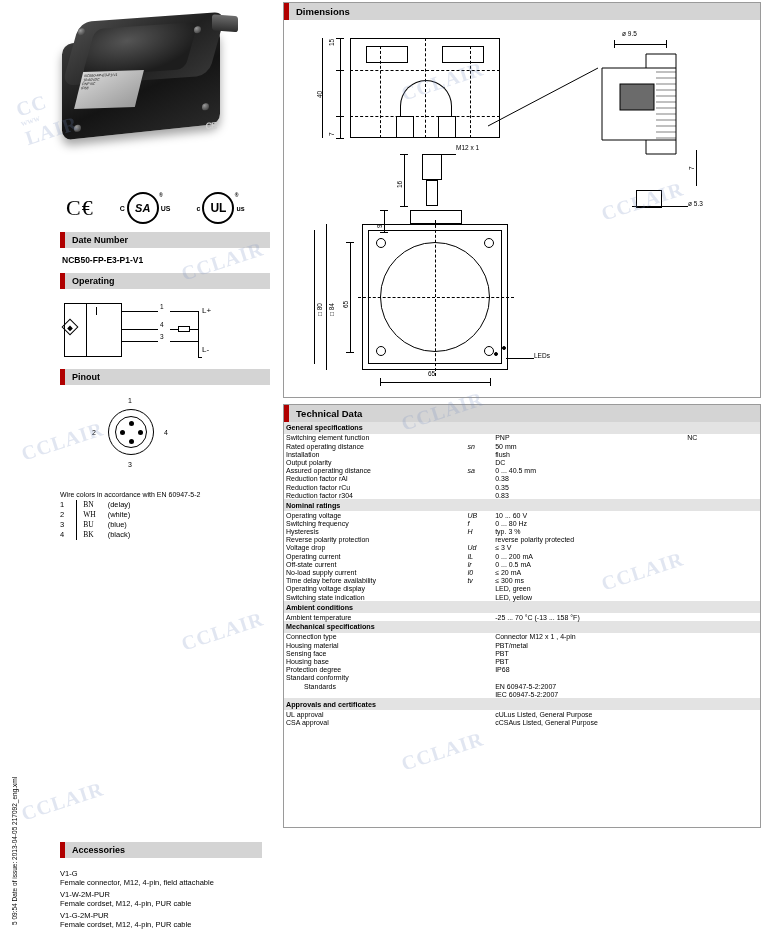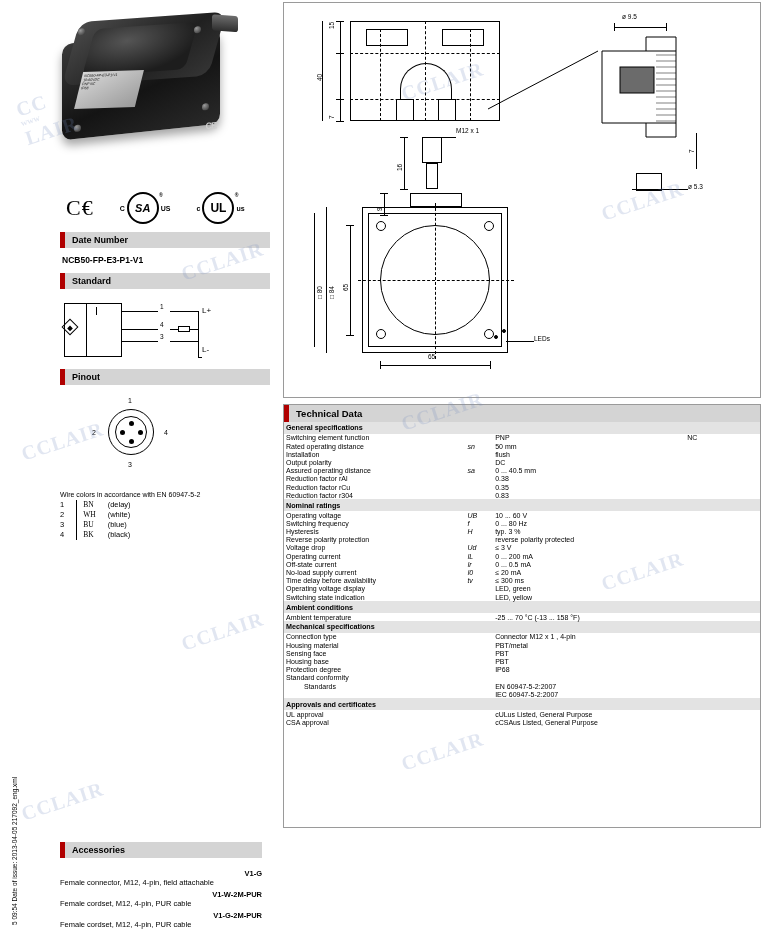--- a/index.html
+++ b/index.html
@@ -149,21 +149,21 @@
   .rotated-note {
     position: absolute;
     left: 18px; bottom: 10px;
     transform-origin: left bottom;
     transform: rotate(-90deg);
     white-space: nowrap;
     font-size: 6.5px;
   }
 
   .acc-body { margin: 4px 8px 0 60px; font-size: 7.5px; }
-  .acc-body .acc-name { font-weight: bold; margin-top: 3px; text-align: right; }
+  .acc-body .acc-name { font-weight: normal; margin-top: 3px; }
   .acc-body .acc-desc { margin-bottom: 1px; }
 
   
   .right-col { position:absolute; left: 283px; top: 0; width: 480px; height: 935px; }
   .panel { border: 1px solid #9a9a9a; background:#fff; }
   .panel-head {
     background:#d4d4d4; border-left: 5px solid #b00000;
     font-weight: bold; font-size: 9.5px; padding: 3px 0 3px 7px;
   }
   .dim-panel { position:absolute; left:0; top:2px; width:478px; height:396px; }
@@ -230,21 +230,21 @@
       <div class="badge-wrap">
         <span class="badge-side">c</span>
         <span class="ul-badge">UL<span class="badge-sup">®</span></span>
         <span class="badge-side">us</span>
       </div>
     </div>
 
     <div class="sec-head">Date Number</div>
     <div class="sec-body model-num">NCB50-FP-E3-P1-V1</div>
 
-    <div class="sec-head">Standard</div>
+    <div class="sec-head">Operating</div>
 
     <div class="conn-diagram">
       <div class="conn-box"></div>
       <div class="conn-box-div ln v1px" style="left:26px; top:7px; height:52px;"></div>
       <div class="conn-diamond"></div>
 
       <div class="ln h1px" style="left:62px; top:14px; width:36px;"></div>
       <div class="ln h1px" style="left:110px; top:14px; width:28px;"></div>
       <div class="pin-num" style="left:100px; top:6px;">1</div>
       <div class="term-label" style="left:142px; top:9px;">L+</div>
@@ -315,20 +315,21 @@
       <div class="acc-name">V1-G-2M-PUR</div>
       <div class="acc-desc">Female cordset, M12, 4-pin, PUR cable</div>
     </div>
 
     <div class="rotated-note">5 09:54   Date of issue: 2013-04-05   217092_eng.xml</div>
   </div>
 
   <div class="right-col">
 
     <div class="panel dim-panel">
+      <div class="panel-head">Dimensions</div>
       <div class="dim-area">
 
         <div class="ln v1px" style="left:56px; top:18px; height:100px;"></div>
         <div class="ln h1px" style="left:52px; top:18px; width:8px;"></div>
         <div class="ln h1px" style="left:52px; top:50px; width:8px;"></div>
         <div class="ln h1px" style="left:52px; top:96px; width:8px;"></div>
         <div class="ln h1px" style="left:52px; top:118px; width:8px;"></div>
         <div class="dimtext" style="left:44px; top:26px; transform:rotate(-90deg); transform-origin:left top;">15</div>
         <div class="dimtext" style="left:32px; top:78px; transform:rotate(-90deg); transform-origin:left top;">40</div>
         <div class="dimtext" style="left:44px; top:116px; transform:rotate(-90deg); transform-origin:left top;">7</div>

